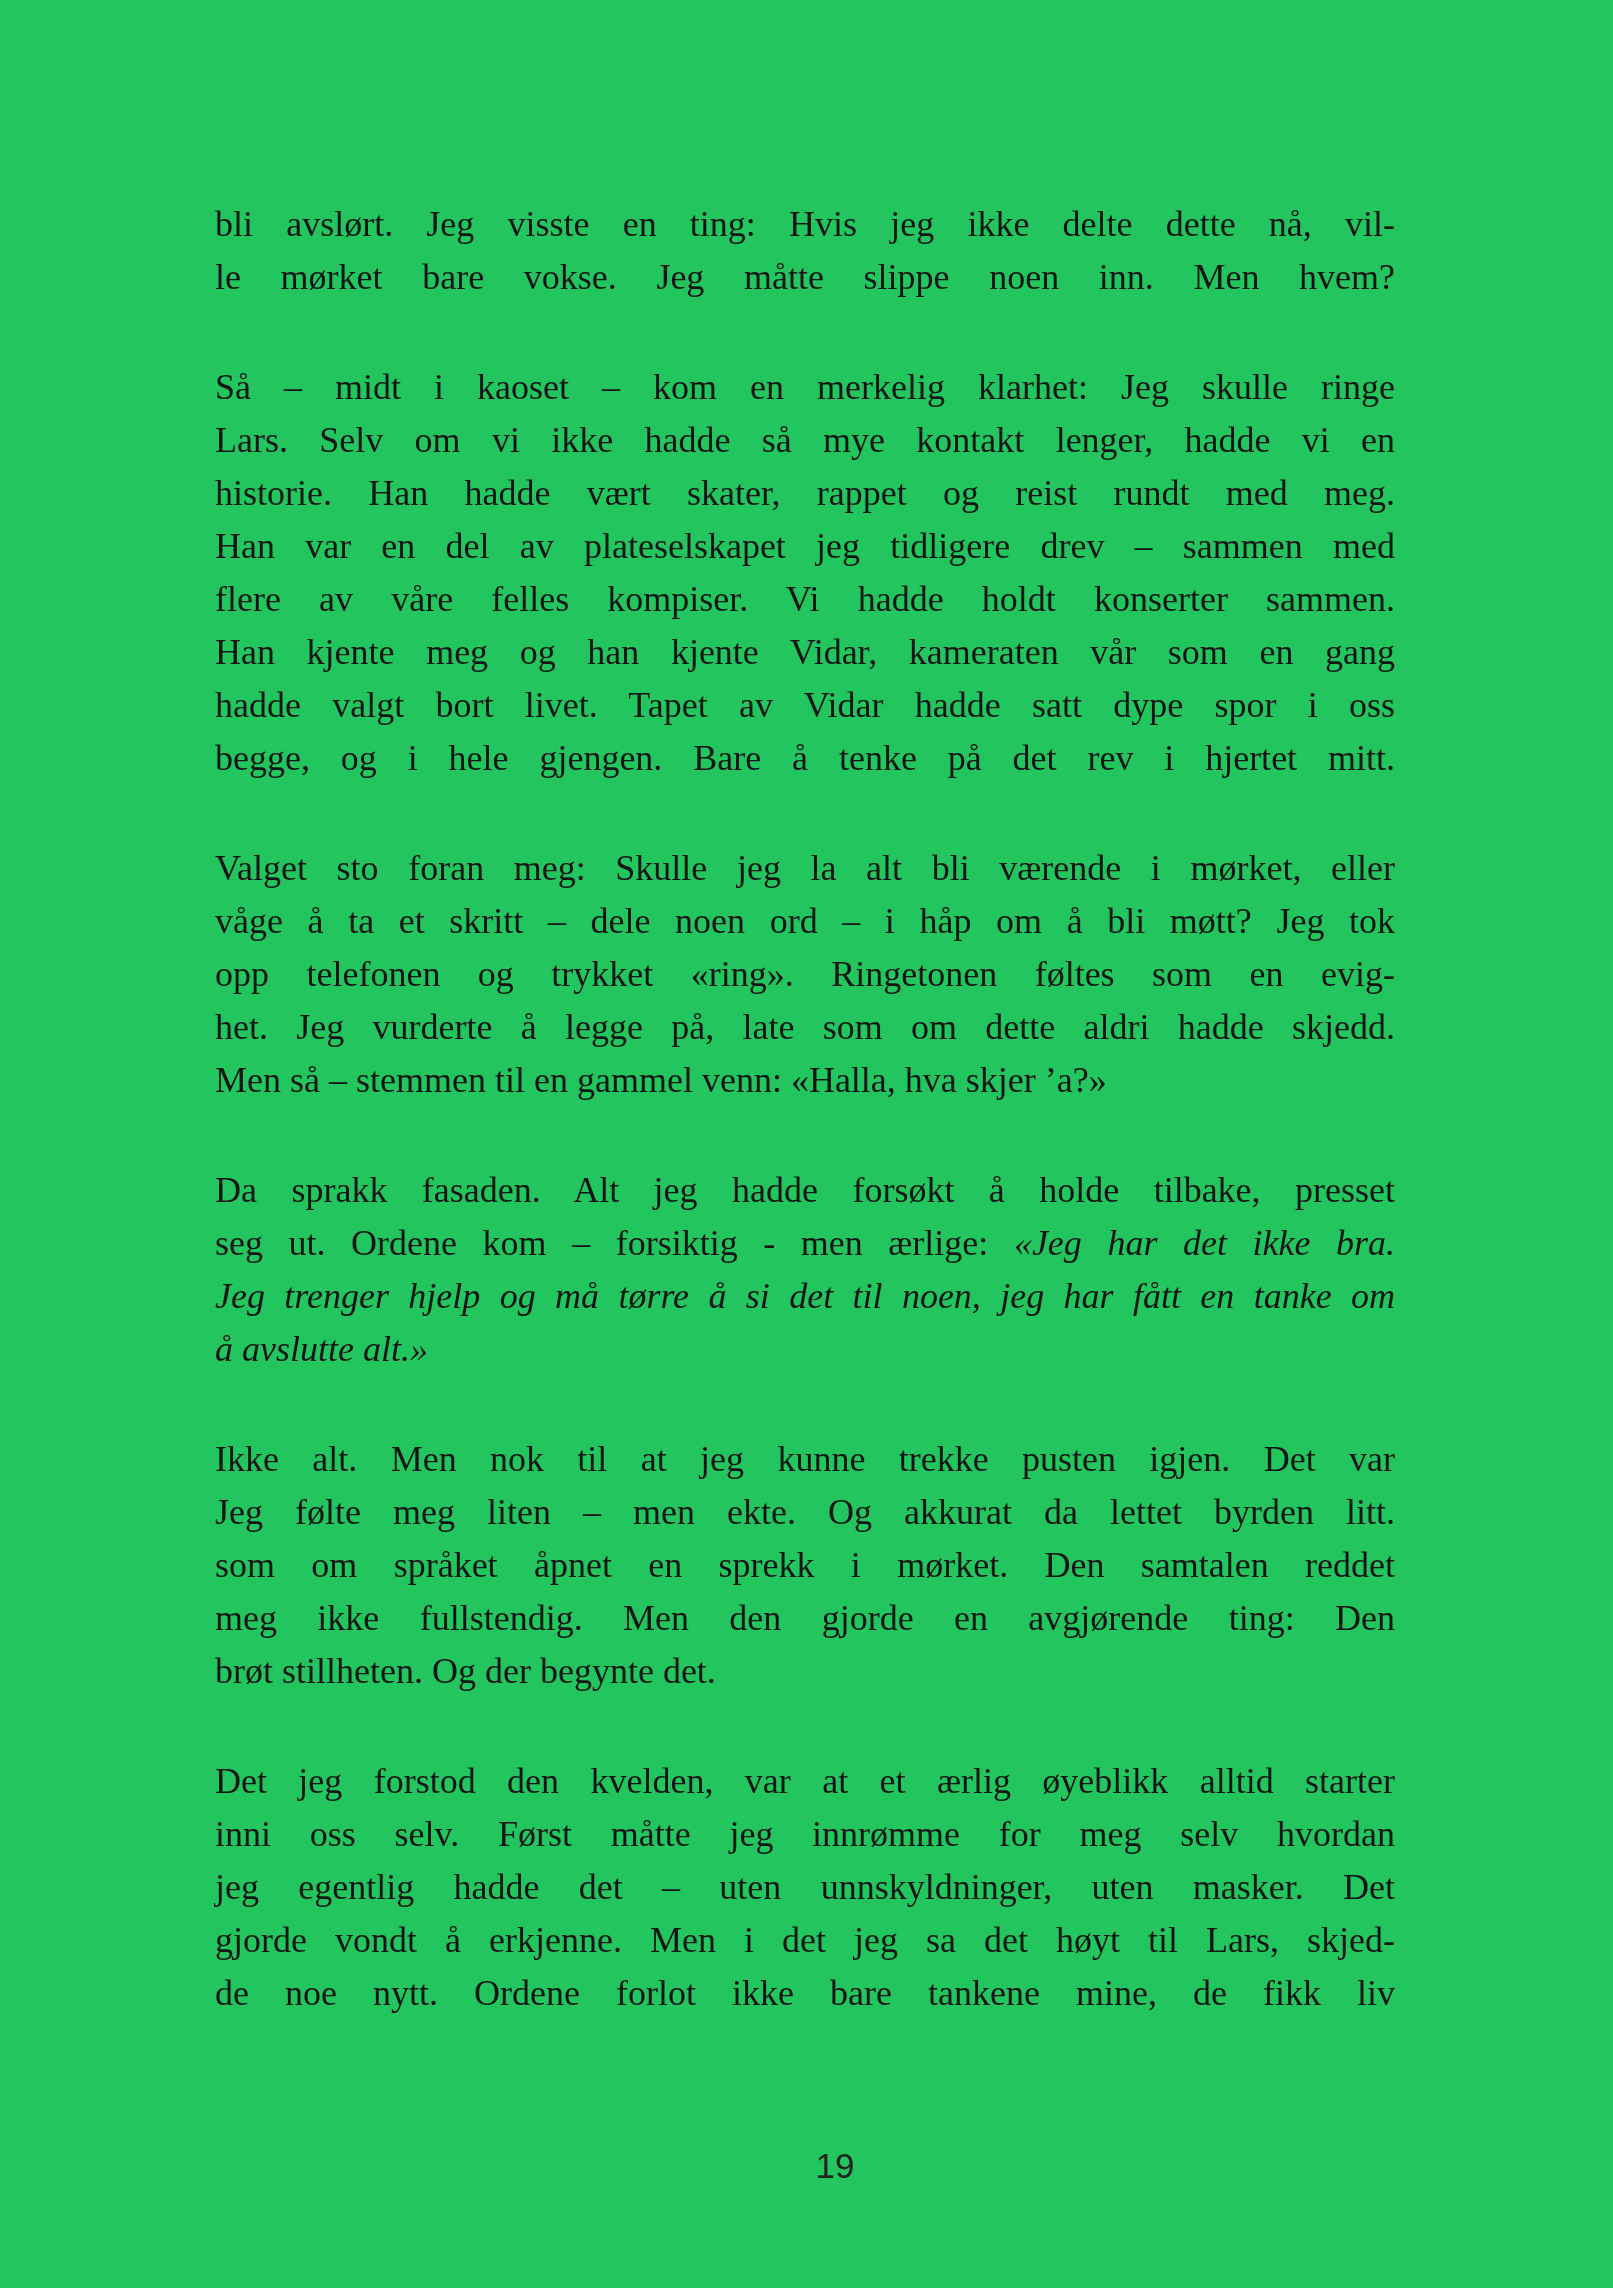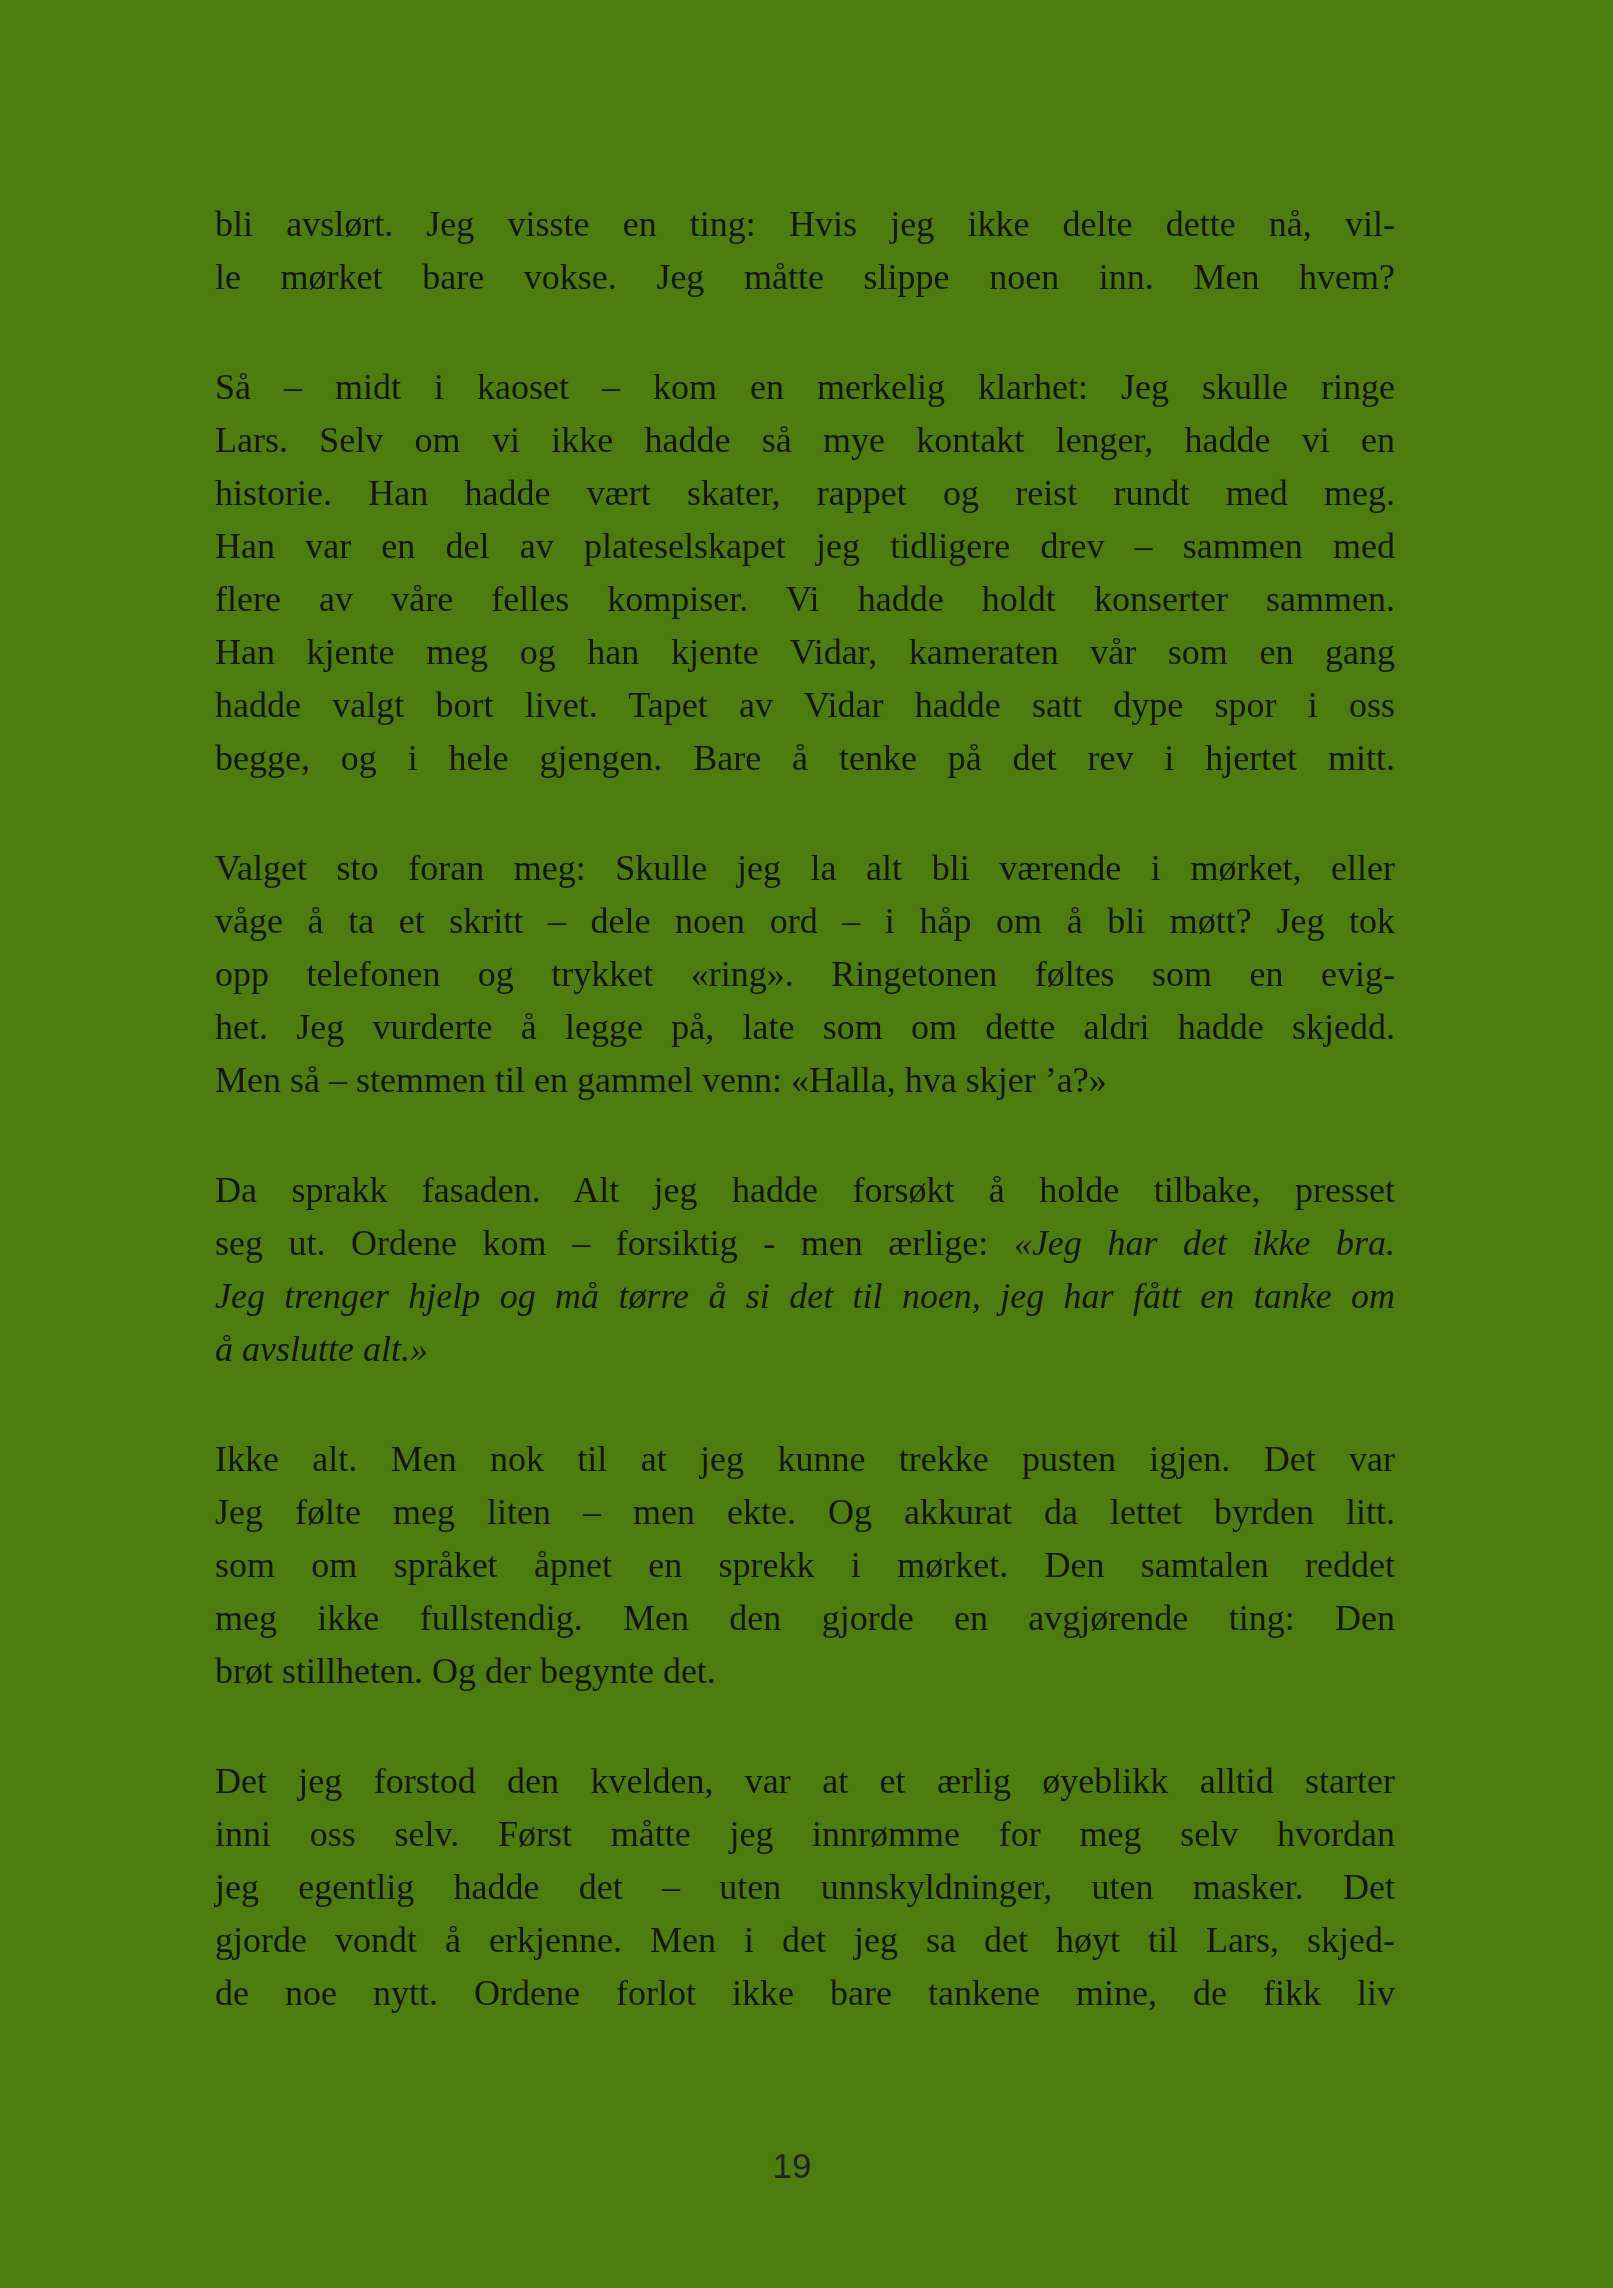--- a/index.html
+++ b/index.html
@@ -5,21 +5,21 @@
 <style>
   html, body {
     margin: 0;
     padding: 0;
     background: #e8e8e8;
   }
   .page {
     position: relative;
     width: 1613px;
     height: 2289px;
-    background: #4d7c0f;
+    background: #22c55e;
     overflow: hidden;
     font-family: "Liberation Serif", serif;
     color: #151515;
   }
   .text-block {
     position: absolute;
     left: 215px;
     top: 198px;
     width: 1180px;
     font-size: 36px;
@@ -43,21 +43,21 @@
     text-align: left;
     text-align-last: left;
   }
   .seg.italic {
     font-style: italic;
     margin-top: 35px;
   }
   .page-number {
     position: absolute;
     top: 2148px;
-    left: 792px;
+    left: 835px;
     transform: translateX(-50%);
     font-family: "Liberation Sans", sans-serif;
     font-size: 35px;
     line-height: 1;
     color: #222222;
   }
 </style>
 </head>
 <body>
 

